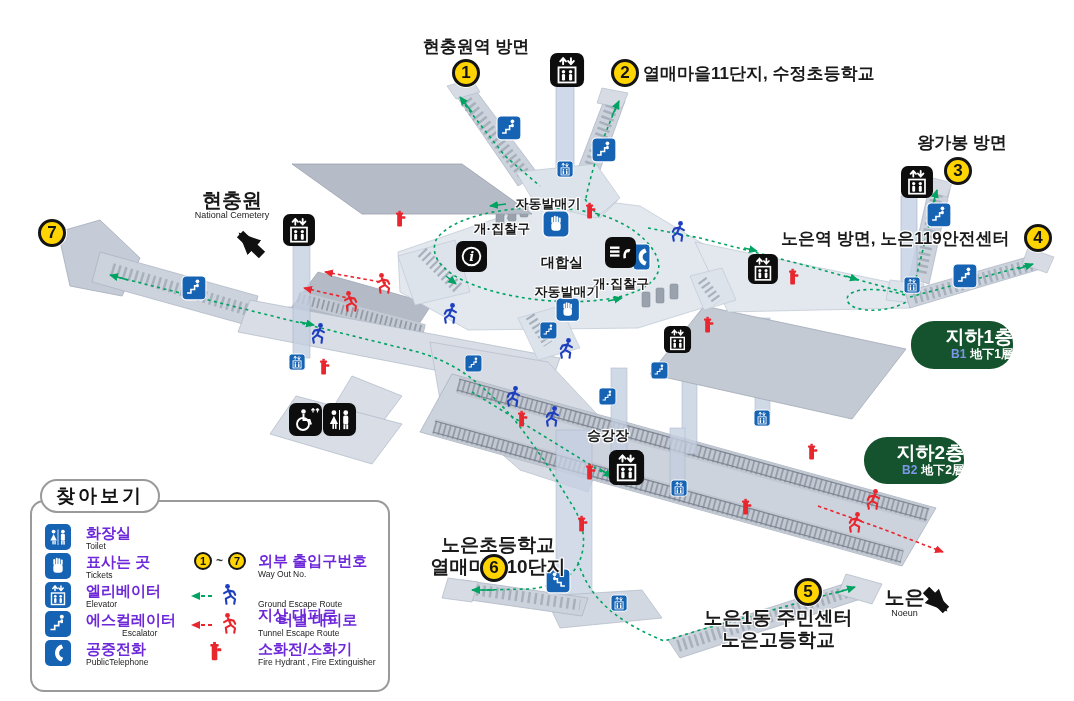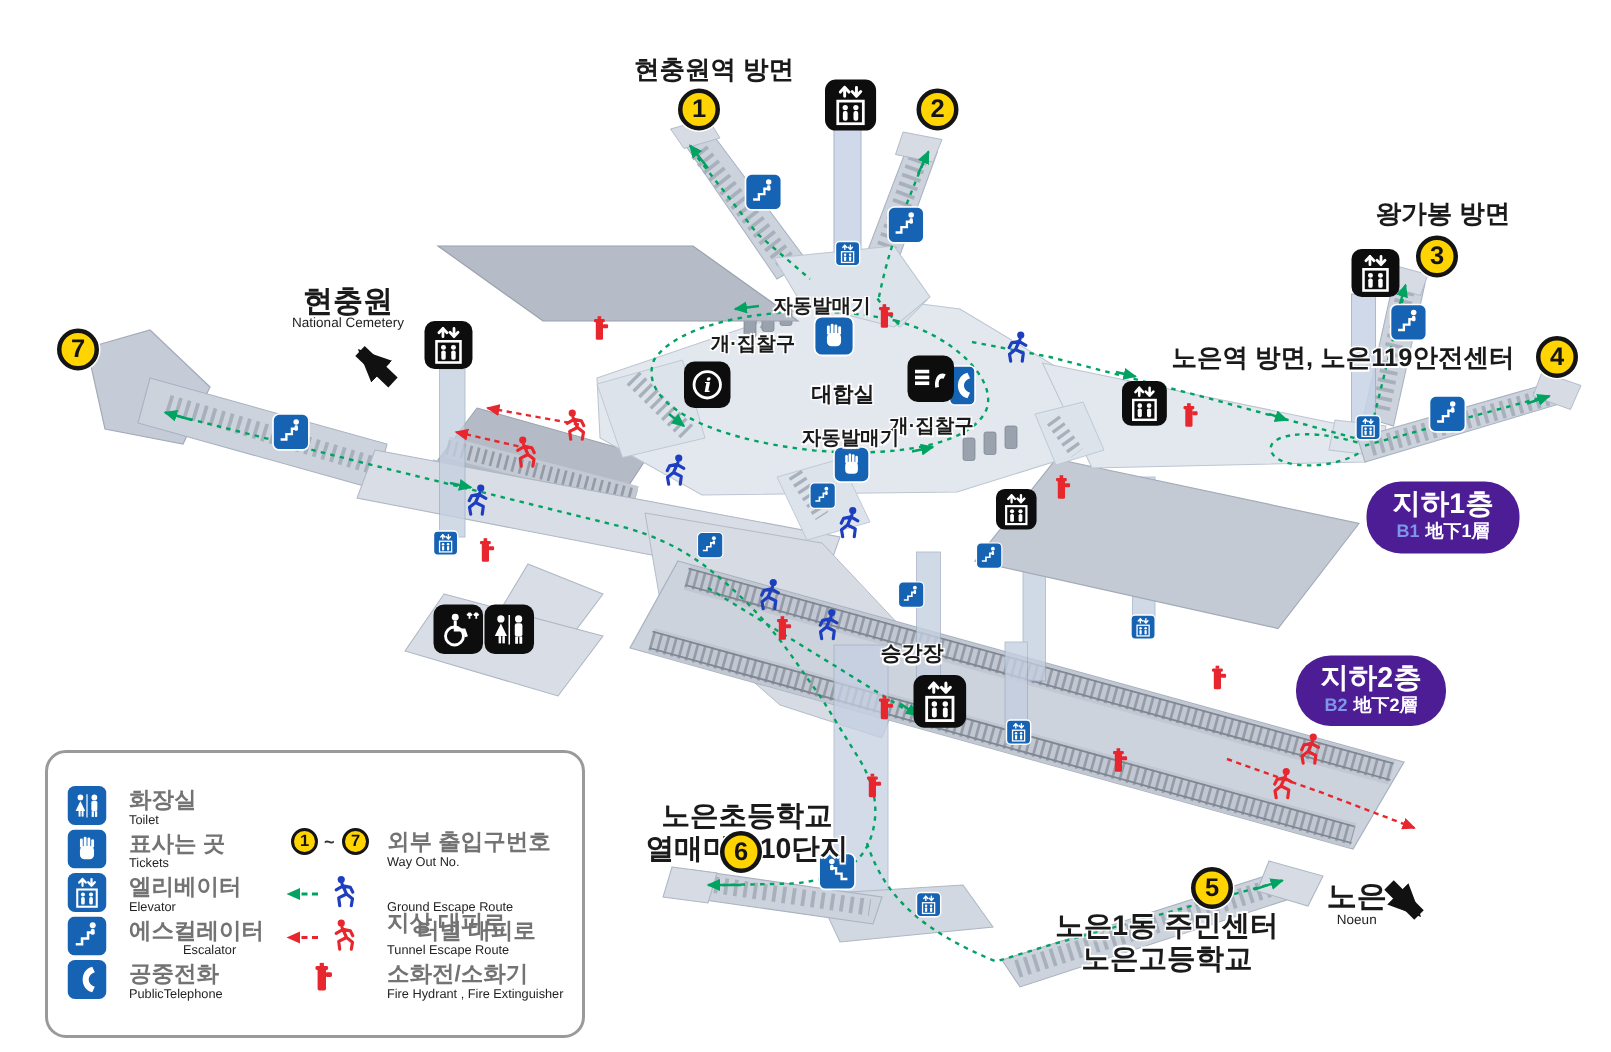--- a/index.html
+++ b/index.html
@@ -7,33 +7,33 @@
          font-family:"Liberation Sans","DejaVu Sans",sans-serif;}
   #iso{position:absolute;left:0;top:0;}
   .lbl{position:absolute;color:#1a1a1a;font-weight:800;white-space:pre-line;
        text-shadow:-1px -1px 0 #fff,1px -1px 0 #fff,-1px 1px 0 #fff,1px 1px 0 #fff,0 0 3px #fff;}
   .c{text-align:center;}
   .nw{white-space:nowrap;}
   .exitnum{position:absolute;width:28px;height:28px;box-sizing:border-box;border-radius:50%;
        background:#ffd400;border:3px solid #141414;color:#141414;font-weight:800;font-size:17px;
        line-height:22px;text-align:center;box-shadow:0 0 0 1px #fff;}
   .sub{font-weight:400;font-size:9px;color:#222;letter-spacing:0;}
-  .badge{position:absolute;background:#4c1d95;border-radius:23px;color:#fff;text-align:center;
+  .badge{position:absolute;background:#14532d;border-radius:23px;color:#fff;text-align:right;
        padding-top:6px;box-sizing:border-box;}
   .badge .l1{font-size:19px;font-weight:800;line-height:20px;}
   .badge .l2{font-size:12px;font-weight:700;line-height:15px;color:#fff;}
   .badge .bcode{color:#7d96e8;margin-right:4px;}
   
   #legend{position:absolute;left:30px;top:500px;width:360px;height:192px;background:#fff;
        border:2px solid #9a9a9a;border-radius:14px;box-sizing:border-box;}
   #legend-title{position:absolute;left:40px;top:479px;width:120px;height:34px;background:#fff;
        border:2px solid #9a9a9a;border-radius:18px;box-sizing:border-box;text-align:center;
        font-size:19px;font-weight:800;letter-spacing:3px;line-height:29px;color:#111;}
   .lg-ico{position:absolute;width:26px;height:26px;}
-  .lg-ko{position:absolute;font-size:15px;font-weight:800;color:#737373;white-space:nowrap;}
+  .lg-ko{position:absolute;font-size:15px;font-weight:800;color:#6d28d9;white-space:nowrap;}
   .lg-en{position:absolute;font-size:8.5px;font-weight:400;color:#222;white-space:nowrap;}
   .mini-num{position:absolute;width:18px;height:18px;box-sizing:border-box;border-radius:50%;
        background:#ffd400;border:2px solid #141414;font-size:11px;font-weight:800;line-height:14px;
        text-align:center;color:#141414;}
   .tilde{position:absolute;font-size:12px;font-weight:700;color:#333;}
 </style>
 </head>
 <body>
 
 <div id="stage">
@@ -401,20 +401,21 @@
   <use href="#sym-run" width="20" height="24" transform="translate(394,272) scale(-1,1)"></use>
   <use href="#sym-run" width="20" height="24" transform="translate(845,511)"></use>
   <use href="#sym-run" width="20" height="24" transform="translate(863,488)"></use>
 </g>
 </svg>
 
 <div class="lbl c" style="left:386px;top:35px;width:180px;font-size:17px;">현충원역 방면</div>
 <div class="exitnum" style="left:452px;top:59px;">1</div>
 
 <div class="exitnum" style="left:611px;top:59px;">2</div>
+<div class="lbl nw" style="left:643px;top:62px;font-size:17px;">열매마을11단지, 수정초등학교</div>
 
 <div class="lbl c" style="left:872px;top:131px;width:180px;font-size:17px;">왕가봉 방면</div>
 <div class="exitnum" style="left:944px;top:157px;">3</div>
 
 <div class="lbl nw" style="left:781px;top:227px;font-size:17px;">노은역 방면, 노은119안전센터</div>
 <div class="exitnum" style="left:1024px;top:224px;">4</div>
 
 <div class="exitnum" style="left:38px;top:219px;">7</div>
 
 <div class="lbl c" style="left:182px;top:187px;width:100px;font-size:20px;">현충원</div>
@@ -441,20 +442,21 @@
 </div>
 
 <div class="lbl c" style="left:498px;top:195px;width:100px;font-size:13px;">자동발매기</div>
 <div class="lbl c" style="left:452px;top:220px;width:100px;font-size:13px;">개·집찰구</div>
 <div class="lbl c" style="left:512px;top:254px;width:100px;font-size:14px;">대합실</div>
 <div class="lbl c" style="left:571px;top:275px;width:100px;font-size:13px;">개·집찰구</div>
 <div class="lbl c" style="left:517px;top:283px;width:100px;font-size:13px;">자동발매기</div>
 <div class="lbl c" style="left:558px;top:427px;width:100px;font-size:14px;">승강장</div>
 
 <div id="legend"></div>
+<div id="legend-title">찾아보기</div>
 
 <svg class="lg-ico" style="left:45px;top:524px;" viewBox="0 0 26 26">
   <rect width="26" height="26" rx="5" fill="#1663b4"></rect>
       <use href="#g-wc"></use>
     </svg>
 <svg class="lg-ico" style="left:45px;top:553px;" viewBox="0 0 26 26">
   <rect width="26" height="26" rx="5" fill="#1663b4"></rect>
       <use href="#g-hand"></use>
     </svg>
 <svg class="lg-ico" style="left:45px;top:582px;" viewBox="0 0 26 26">

